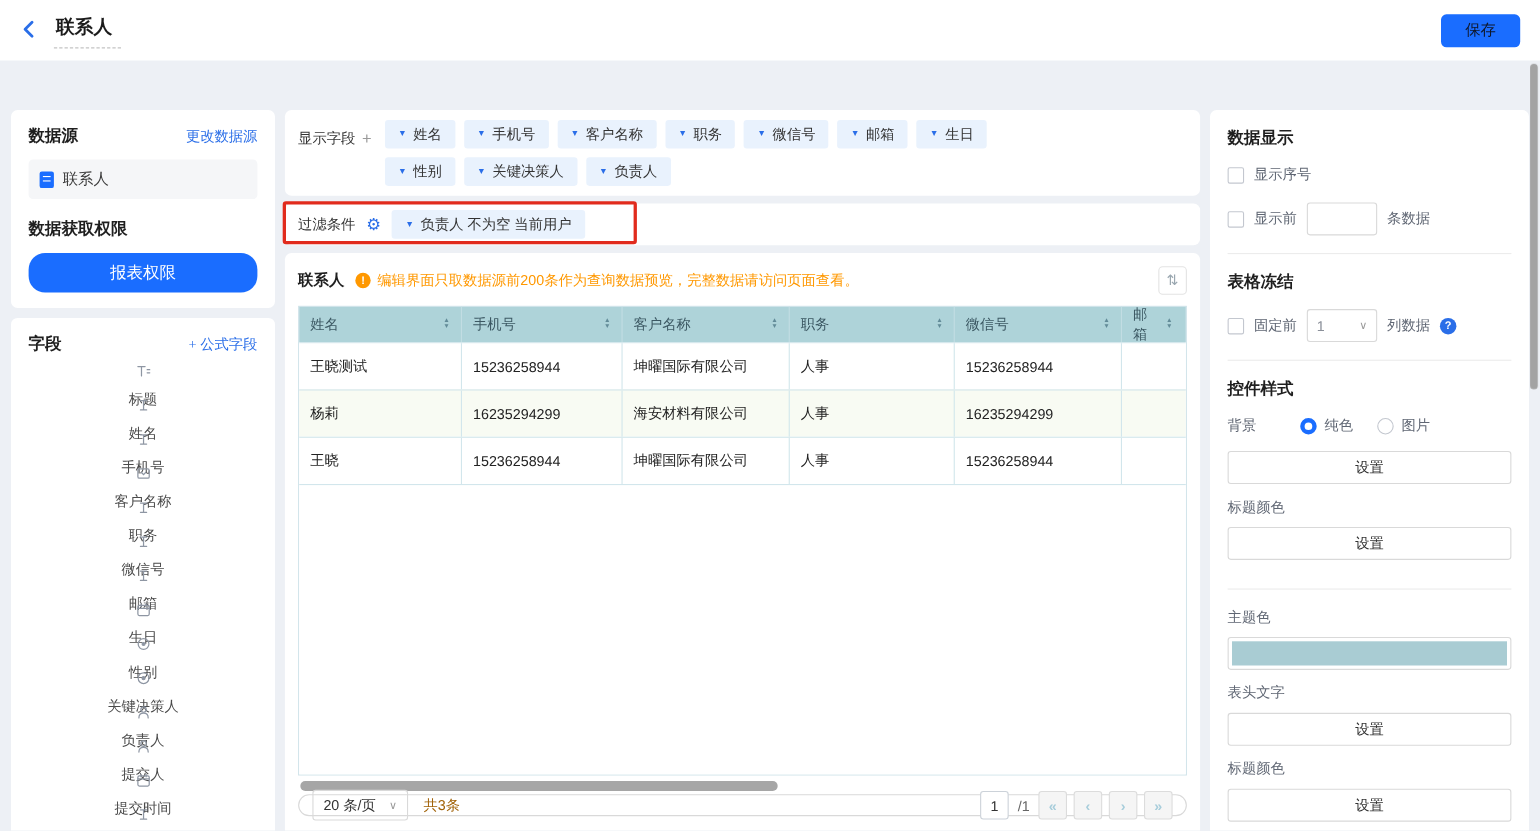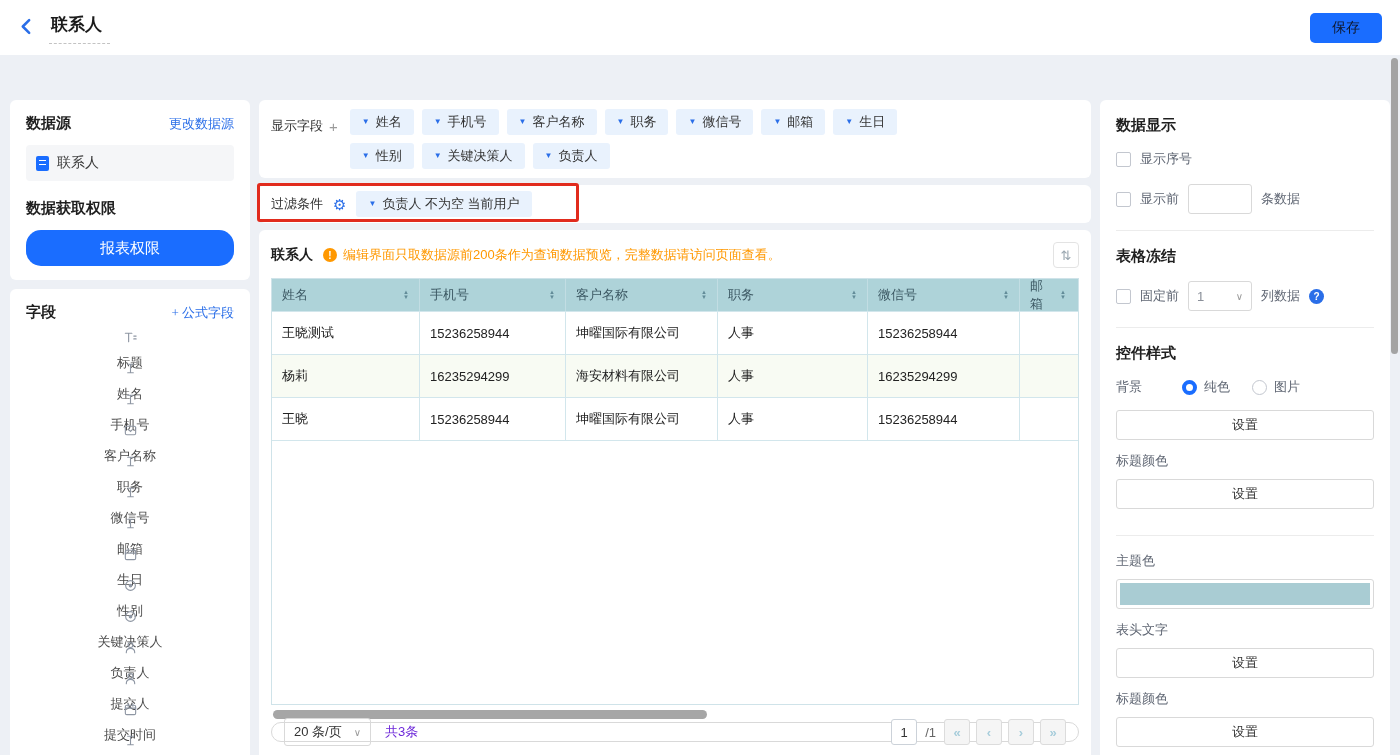--- a/index.html
+++ b/index.html
@@ -79,21 +79,21 @@
   .tbl-empty { height:264px; border-top:1px solid #d2e6ec; background:#fff; }
 
   .hscroll { height:9px; margin:5px 2px 3px 2px; }
   .hscroll-thumb { width:54%; height:9px; background:#a6a6a6; border-radius:5px; cursor:grab; }
 
   .pagination { border:1px solid #d9d9d9; border-radius:11px; height:20px; display:flex; align-items:center;
     padding:0 12px; gap:14px; }
   .psize { border:1px solid #d9d9d9; border-radius:3px; height:28px; display:flex; align-items:center;
     gap:12px; padding:0 9px; cursor:pointer; color:#333; }
   .chev { color:#999; font-size:10px; }
-  .ptotal { color:#6d28d9; }
+  .ptotal { color:#a16207; }
   .pager { margin-left:auto; display:flex; align-items:center; gap:6px; }
   .page-box { width:26px; height:26px; border:1px solid #ccd2d9; border-radius:3px; display:flex;
     align-items:center; justify-content:center; color:#333; background:#fff; }
   .page-of { color:#666; margin:0 2px; }
   .pbtn { width:26px; height:26px; background:#f5f5f5; border:1px solid #dcdcdc; border-radius:3px;
     display:flex; align-items:center; justify-content:center; color:#a7cddb; font-weight:bold;
     font-size:13px; cursor:pointer; }
 
   
   .settings-card { height:697px; overflow:hidden; padding:16px 16px 0 16px; }

